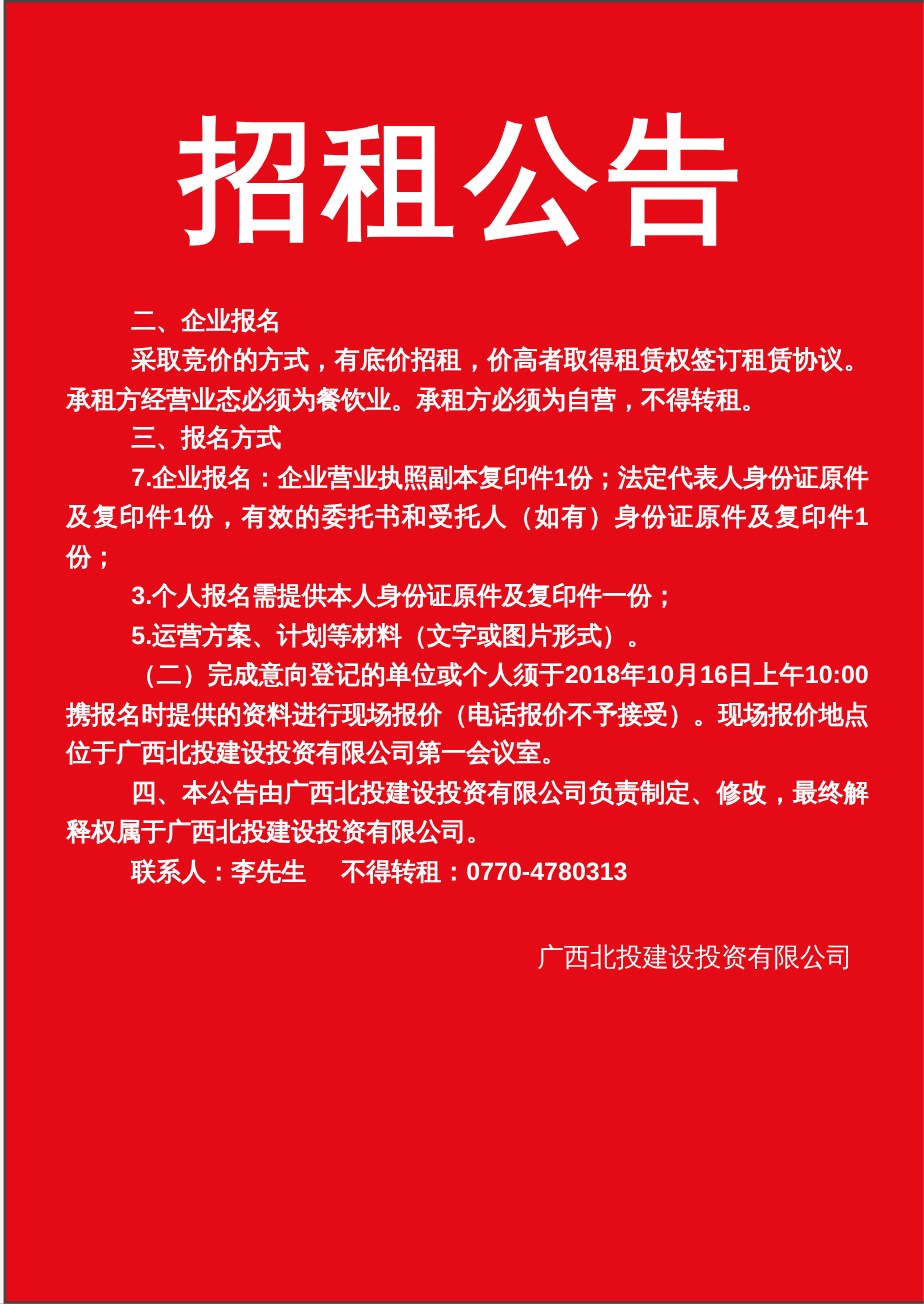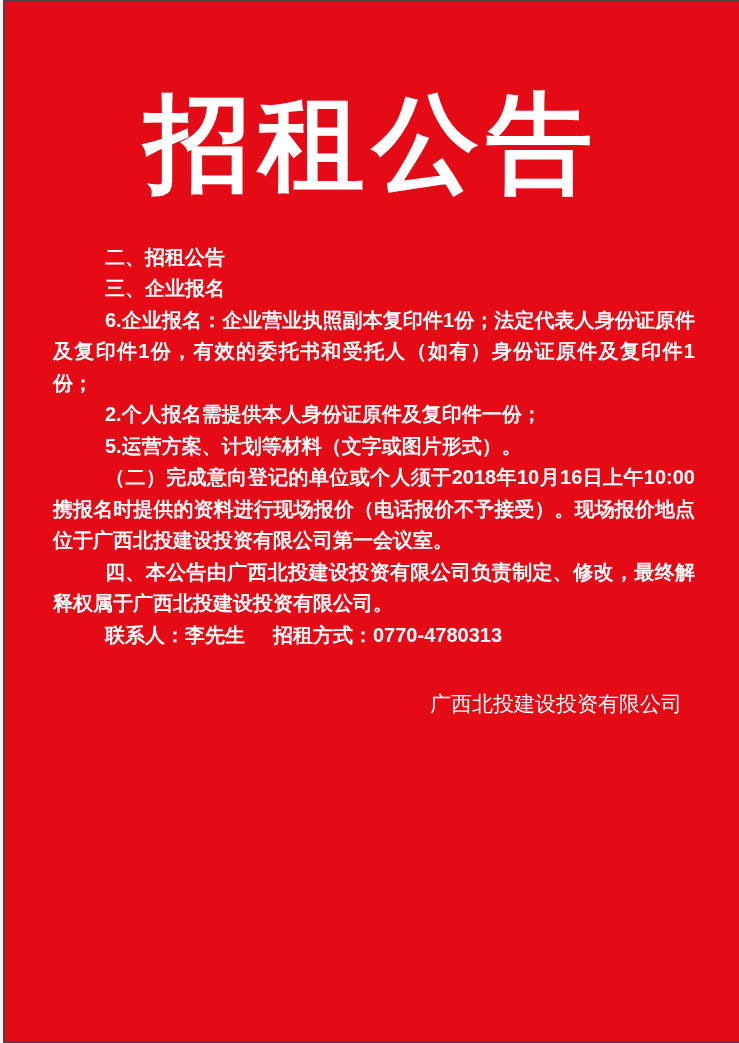--- a/index.html
+++ b/index.html
@@ -49,29 +49,30 @@
   }
 </style>
 </head>
 <body>
 
 <div class="poster">
 
   <h1 class="title">招租公告</h1>
 
   <div class="body-text">
-    <p>二、招租公告</p>
-    <p>三、企业报名</p>
-    <p>6.企业报名：企业营业执照副本复印件1份；法定代表人身份证原件及复印件1份，有效的委托书和受托人（如有）身份证原件及复印件1份；</p>
-    <p>2.个人报名需提供本人身份证原件及复印件一份；</p>
+    <p>二、企业报名</p>
+    <p>采取竞价的方式，有底价招租，价高者取得租赁权签订租赁协议。承租方经营业态必须为餐饮业。承租方必须为自营，不得转租。</p>
+    <p>三、报名方式</p>
+    <p>7.企业报名：企业营业执照副本复印件1份；法定代表人身份证原件及复印件1份，有效的委托书和受托人（如有）身份证原件及复印件1份；</p>
+    <p>3.个人报名需提供本人身份证原件及复印件一份；</p>
     <p>5.运营方案、计划等材料（文字或图片形式）。</p>
     <p>（二）完成意向登记的单位或个人须于2018年10月16日上午10:00携报名时提供的资料进行现场报价（电话报价不予接受）。现场报价地点位于广西北投建设投资有限公司第一会议室。</p>
     <p>四、本公告由广西北投建设投资有限公司负责制定、修改，最终解释权属于广西北投建设投资有限公司。</p>
     <p class="contact-line">
-      <span>联系人：</span><span>李先生</span><span class="phone-group">招租方式：</span><span>0770-4780313</span>
+      <span>联系人：</span><span>李先生</span><span class="phone-group">不得转租：</span><span>0770-4780313</span>
     </p>
   </div>
 
   <div class="signature">
     <div>广西北投建设投资有限公司</div>
   </div>
 
 </div>
 
 </body></html>

